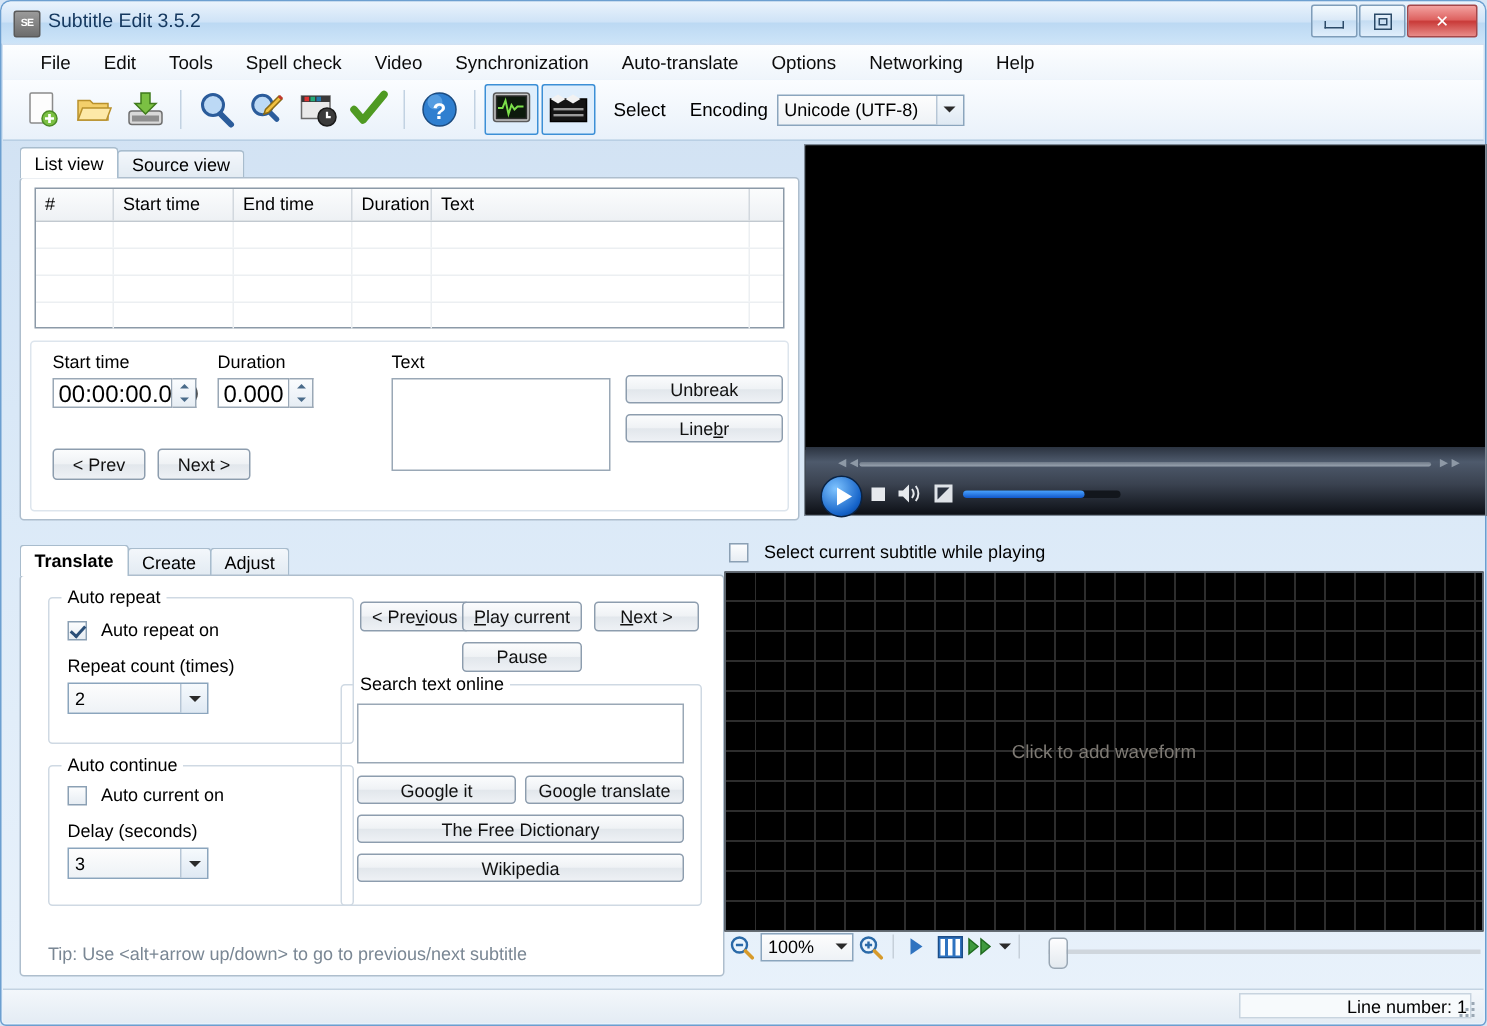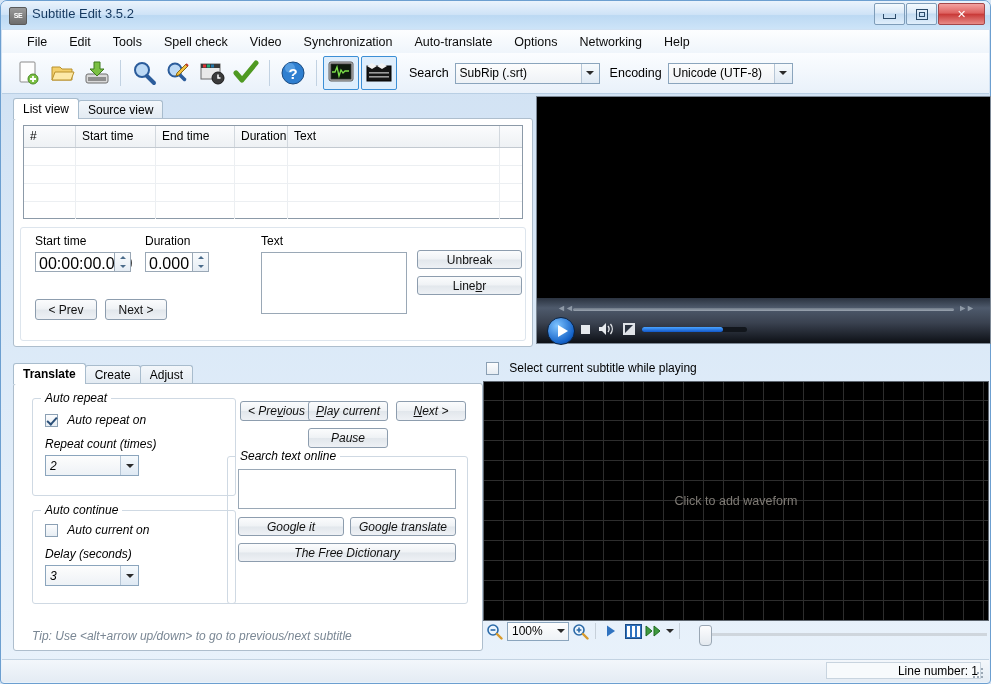--- a/index.html
+++ b/index.html
@@ -106,21 +106,21 @@
   #stop-btn{position:absolute;left:44px;top:27px;width:9px;height:9px;background:#e6e9ed;}
   #spk{position:absolute;left:61px;top:24px;width:18px;height:14px;}
   #fs-btn{position:absolute;left:86px;top:25px;width:12px;height:12px;background:#dfe3e8;}
   #fs-btn:after{content:"";position:absolute;left:2px;top:2px;width:0;height:0;
     border-top:8px solid #2b3340;border-right:8px solid transparent;}
   #vol{position:absolute;left:105px;top:29px;width:105px;height:5px;background:#12161c;border-radius:3px;}
   #vol i{position:absolute;left:0;top:0;height:5px;width:77%;background:linear-gradient(180deg,#4aa3ff,#1157c9);border-radius:3px;display:block;}
 
   
   #bl-wrap{position:absolute;left:12px;top:362px;width:468px;height:286px;
-    background:#fff;border:1px solid #aebecd;border-radius:3px;font-style:italic;}
+    background:#fff;border:1px solid #aebecd;border-radius:3px;}
   .grp{position:absolute;border:1px solid #cfd9e3;border-radius:3px;}
   .grp>.cap{position:absolute;top:-8px;left:8px;background:#fff;padding:0 4px;font-size:12px;}
   .chk{width:13px;height:13px;border:1px solid #8ba0b4;box-sizing:border-box;
     background:linear-gradient(180deg,#fcfdfe,#e7edf3);display:inline-block;vertical-align:middle;position:relative;}
   .chk.on:after{content:"";position:absolute;left:3px;top:0px;width:4px;height:8px;
     border:solid #2b4f78;border-width:0 2px 2px 0;transform:rotate(42deg);}
   .tip{position:absolute;color:#7a8794;font-size:12px;}
 
   
   #wf-wrap{position:absolute;left:482px;top:358px;width:508px;height:290px;}
@@ -266,27 +266,21 @@
 
     <div class="tb-toggle">
       <svg width="26" height="24" viewBox="0 0 26 24">
         <rect x="1" y="5" width="24" height="15" fill="#141414" stroke="#000"></rect>
         <path d="M1 5l5-3 5 3-5 3zM11 5l5-3 5 3-5 3z" fill="#f2f2f2"></path>
         <rect x="3" y="11" width="20" height="1.6" fill="#9a9a9a"></rect>
         <rect x="3" y="15" width="20" height="1.6" fill="#9a9a9a"></rect>
       </svg>
     </div>
 
-    <div class="tb-label">Search</div>
-    <div class="combo" style="width:145px">
-      <div class="cval">SubRip (.srt)</div>
-      <div class="carrow">
-          <i class="tri-d"></i>
-        </div>
-    </div>
+    <div class="tb-label">Select</div>
 
     <div class="tb-label">Encoding</div>
     <div class="combo" style="width:125px">
       <div class="cval">Unicode (UTF-8)</div>
       <div class="carrow">
           <i class="tri-d"></i>
         </div>
     </div>
   </div>
 
@@ -451,20 +445,21 @@
         <span>ext &gt;</span>
     </div>
     <div class="btn" style="position:absolute;left:294px;top:44px;width:80px;height:20px;">Pause</div>
 
     <div class="grp" style="left:213px;top:72px;width:239px;height:146px;">
       <div class="cap">Search text online</div>
       <div class="txtbox" style="position:absolute;left:10px;top:12px;width:218px;height:40px;"></div>
       <div class="btn" style="position:absolute;left:10px;top:60px;width:106px;height:19px;">Google it</div>
       <div class="btn" style="position:absolute;left:122px;top:60px;width:106px;height:19px;">Google translate</div>
       <div class="btn" style="position:absolute;left:10px;top:86px;width:218px;height:19px;">The Free Dictionary</div>
+      <div class="btn" style="position:absolute;left:10px;top:112px;width:218px;height:19px;">Wikipedia</div>
     </div>
   </div>
 
   <div id="wf-wrap">
     <div style="position:absolute;left:3px;top:2px;">
       <span class="chk"></span>
       <span class="lbl" style="margin-left:7px">Select current subtitle while playing</span>
     </div>
 
     <div id="wf">

